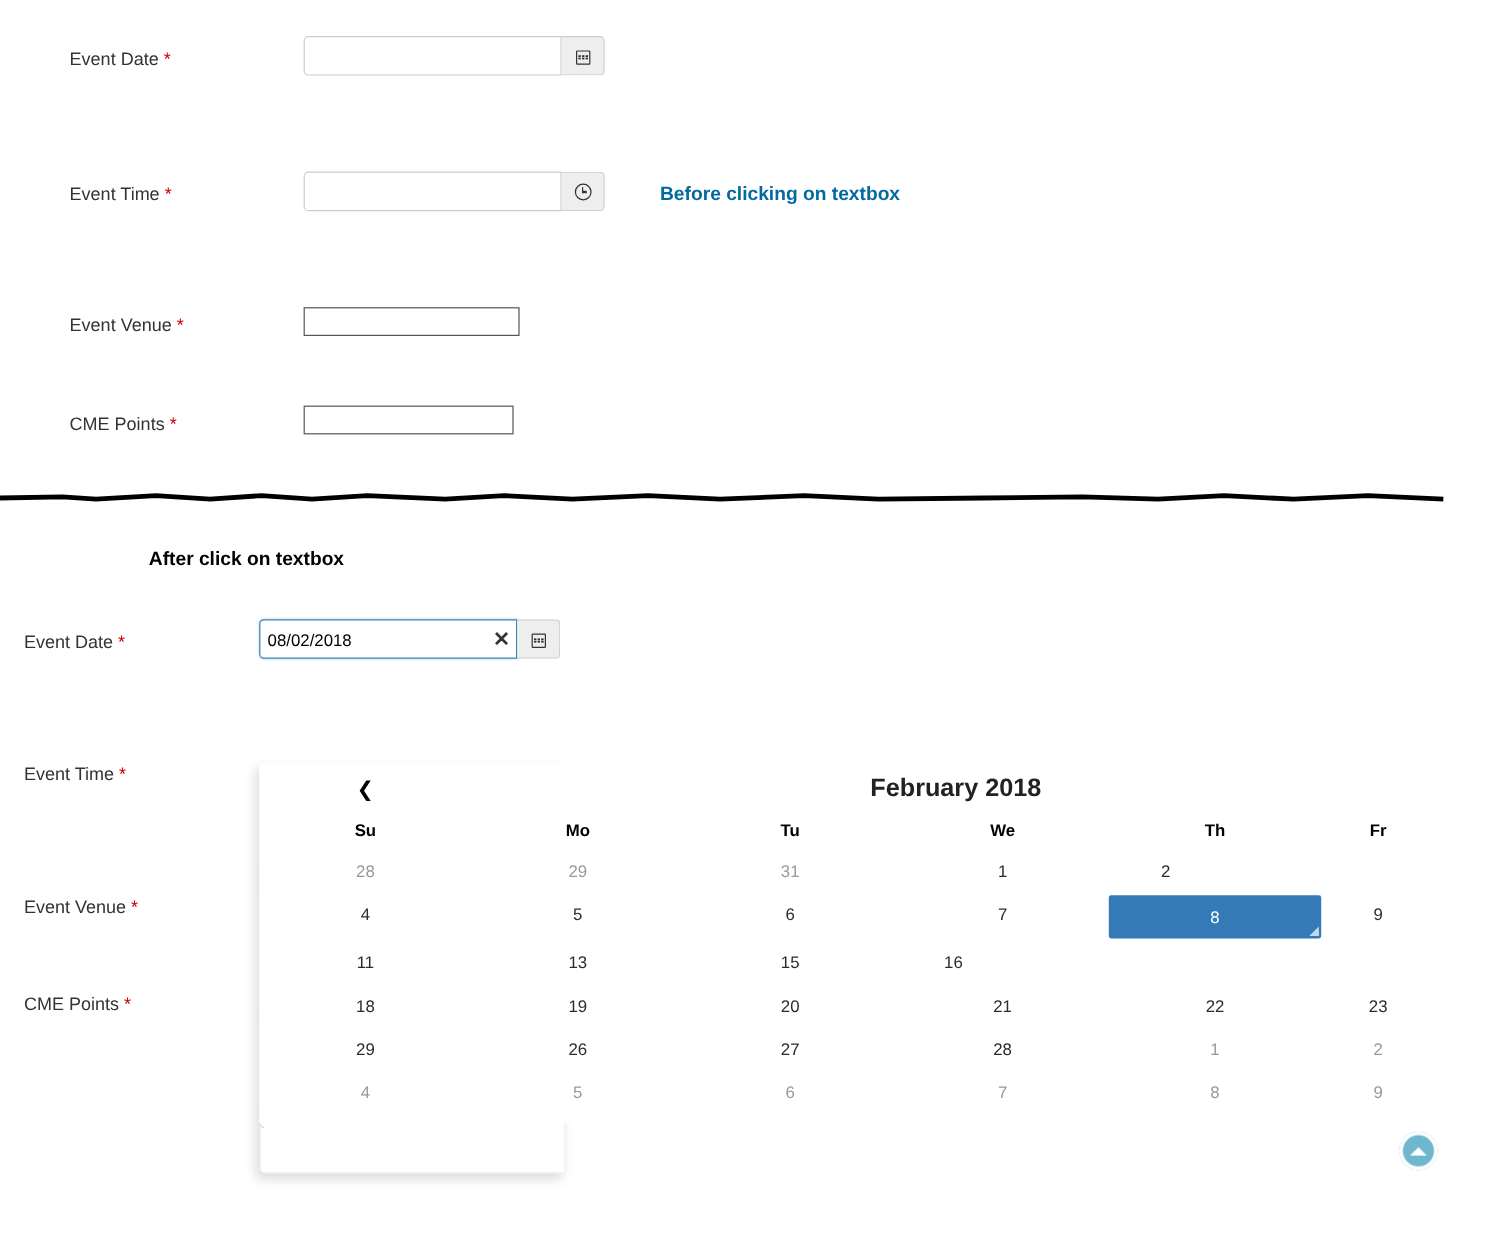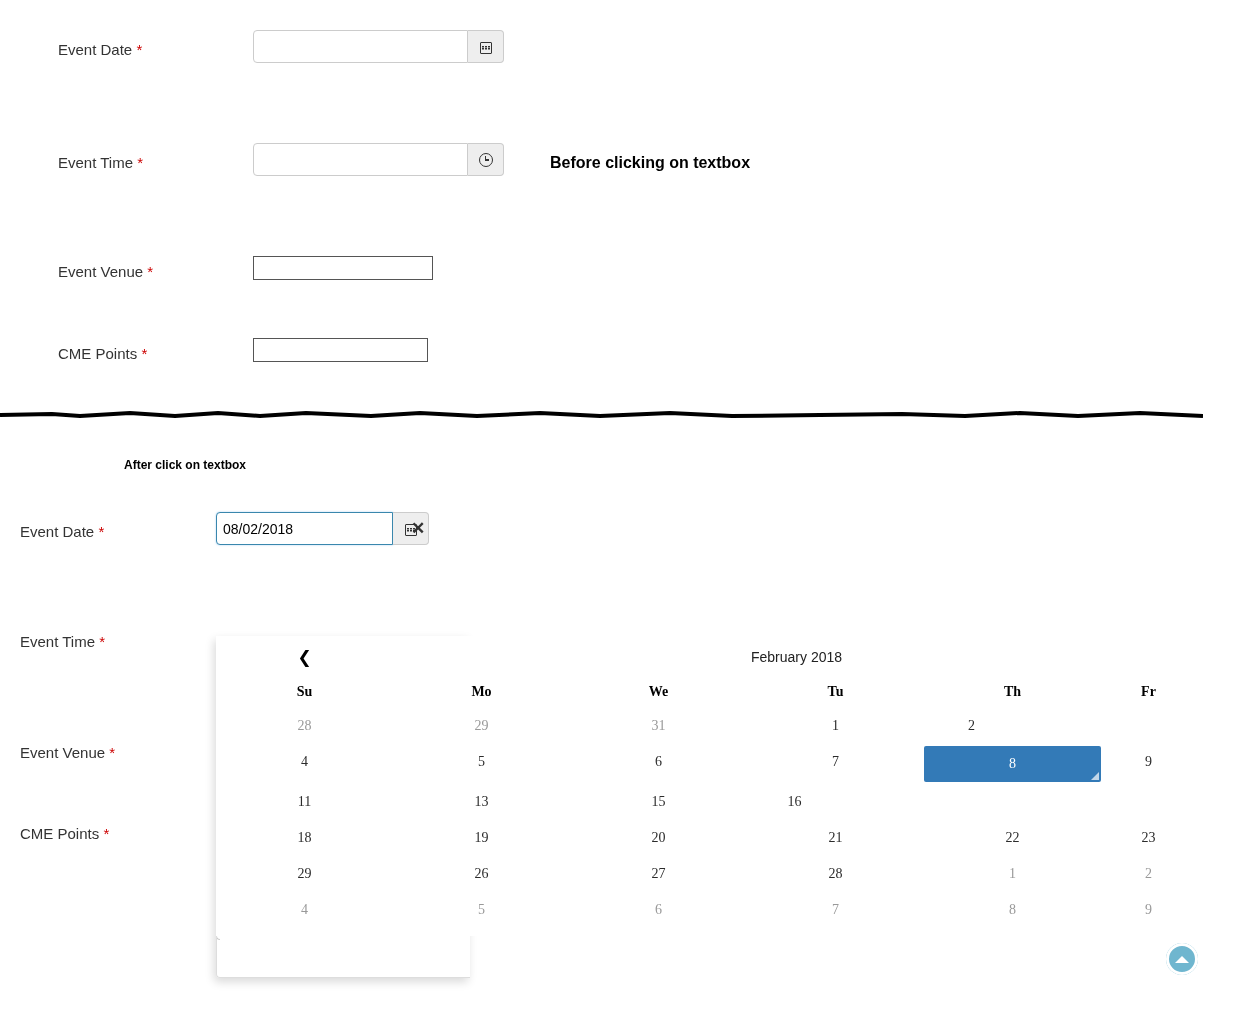--- a/index.html
+++ b/index.html
@@ -67,21 +67,21 @@
     height: 24px;
     width: 180px;
     padding: 2px 4px;
     font-size: 14px;
   }
   .note-bold {
     font-weight: bold;
     font-size: 16px;
     margin-left: 46px;
     padding-top: 6px;
-    color: #000000;
+    color: #0369a1;
   }
   .icon-cal {
     width: 14px; height: 14px;
     position: relative;
   }
   .icon-cal::before {
     content: "";
     position: absolute;
     left: 1px; top: 2px; right: 1px; bottom: 0;
     border: 1.5px solid #333;
@@ -123,35 +123,35 @@
   .divider {
     width: 1203px;
     height: 8px;
     margin-left: 0;
     position: relative;
   }
   .divider svg { position: absolute; left: 0; top: 0; }
 
   .caption-after {
     font-weight: bold;
-    font-size: 12px;
+    font-size: 16px;
     margin: 40px 17px 40px 124px;
     color: #000;
   }
   
   .date-group {
     position: relative;
     display: flex;
   }
   .date-active-input {
     border: 1px solid #3a87ad;
     border-radius: 4px 0 0 4px;
     box-shadow: 0 0 2px rgba(102,175,233,.6);
     height: 33px;
-    width: 177px;
+    width: 215px;
     padding: 4px 28px 4px 6px;
     font-size: 14px;
     outline: none;
   }
   .clear-x {
     position: absolute;
     left: 188px;
     top: 0;
     width: 28px;
     height: 33px;
@@ -185,26 +185,25 @@
   .cal-left-cell {
     width: 177px;
     text-align: center;
     font-size: 17px;
     color: #000;
     cursor: pointer;
   }
   .cal-title-cell {
     flex: 1;
     text-align: center;
-    font-weight: normal;
-    font-size: 14px;
+    font-weight: bold;
+    font-size: 21px;
   }
   .cal-dow, .cal-week {
     display: flex;
-    font-family: Liberation Serif, serif;
   }
   .cal-dow div, .cal-week .day {
     width: 177px;
     text-align: center;
     padding: 10px 0;
     font-size: 14px;
   }
   .cal-dow div {
     font-weight: bold;
     color: #000;
@@ -380,22 +379,22 @@
   <div class="calendar-inner">
     <div class="cal-header">
       <div class="cal-left-cell">
         <span>❮</span>
       </div>
       <div class="cal-title-cell">February 2018</div>
     </div>
     <div class="cal-dow" id="cal-dow-row">
         <div>Su</div>
         <div>Mo</div>
+        <div>Tu</div>
         <div>We</div>
-        <div>Tu</div>
         <div>Th</div>
         <div>Fr</div>
       </div>
     <div id="cal-body">
         <div class="cal-week">
           <div class="day muted">28</div>
           <div class="day muted">29</div>
           <div class="day muted">31</div>
           <div class="day">1</div>
           <div class="day">2</div>

